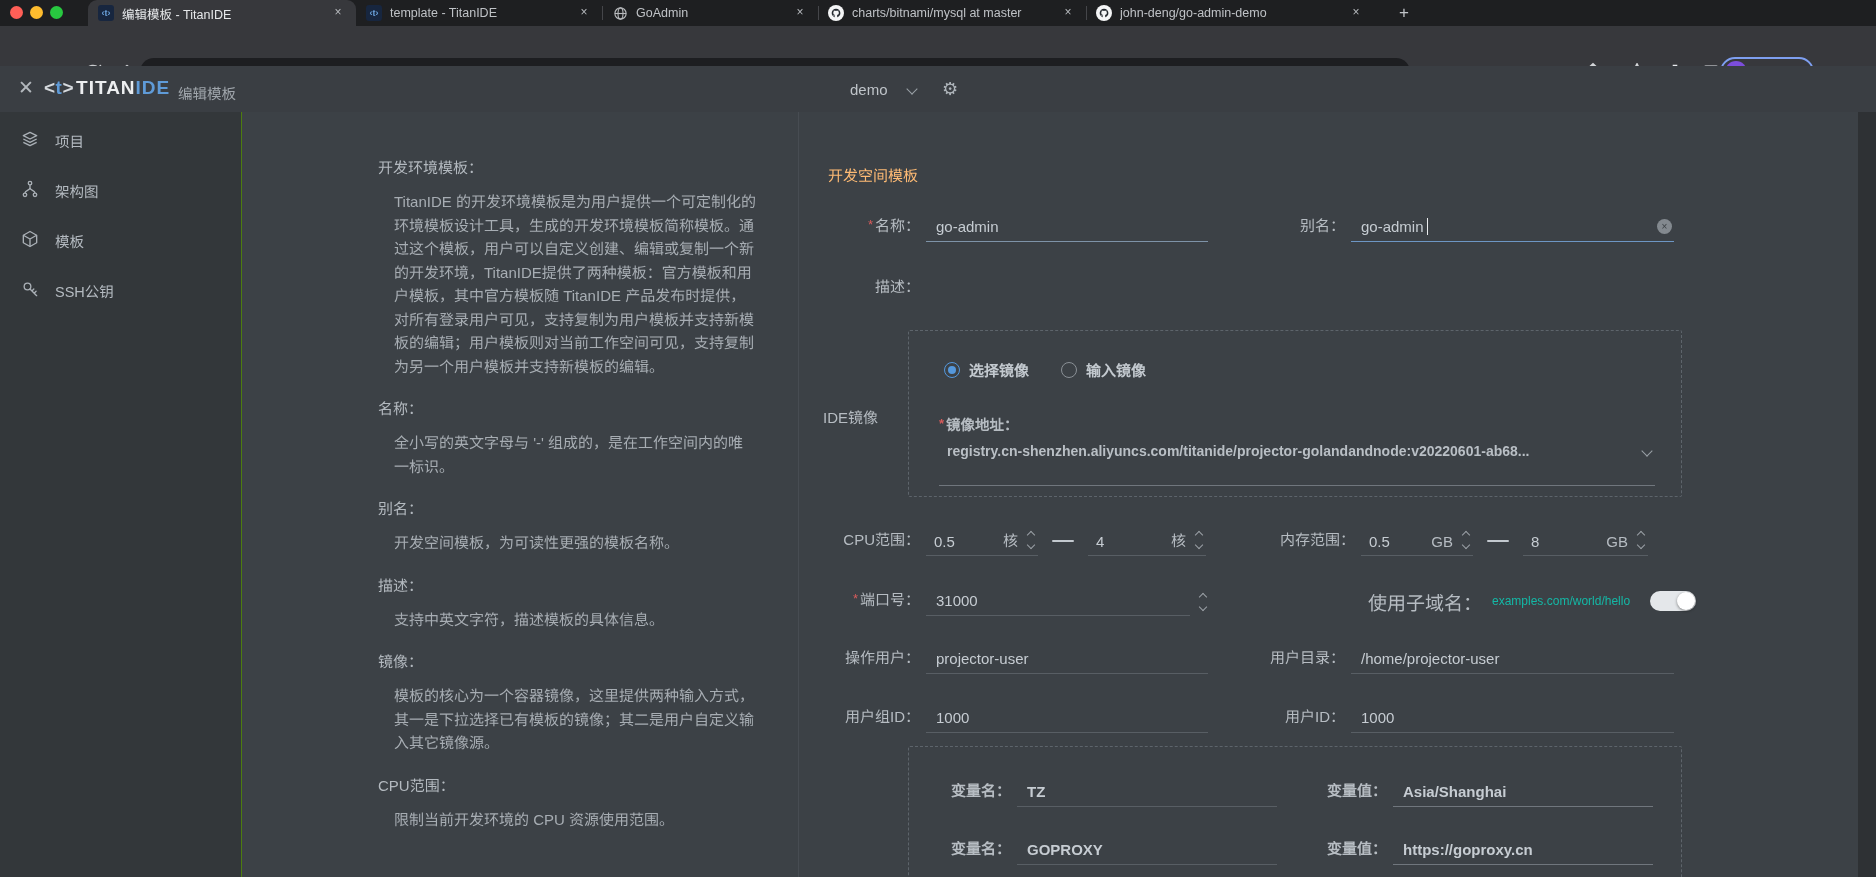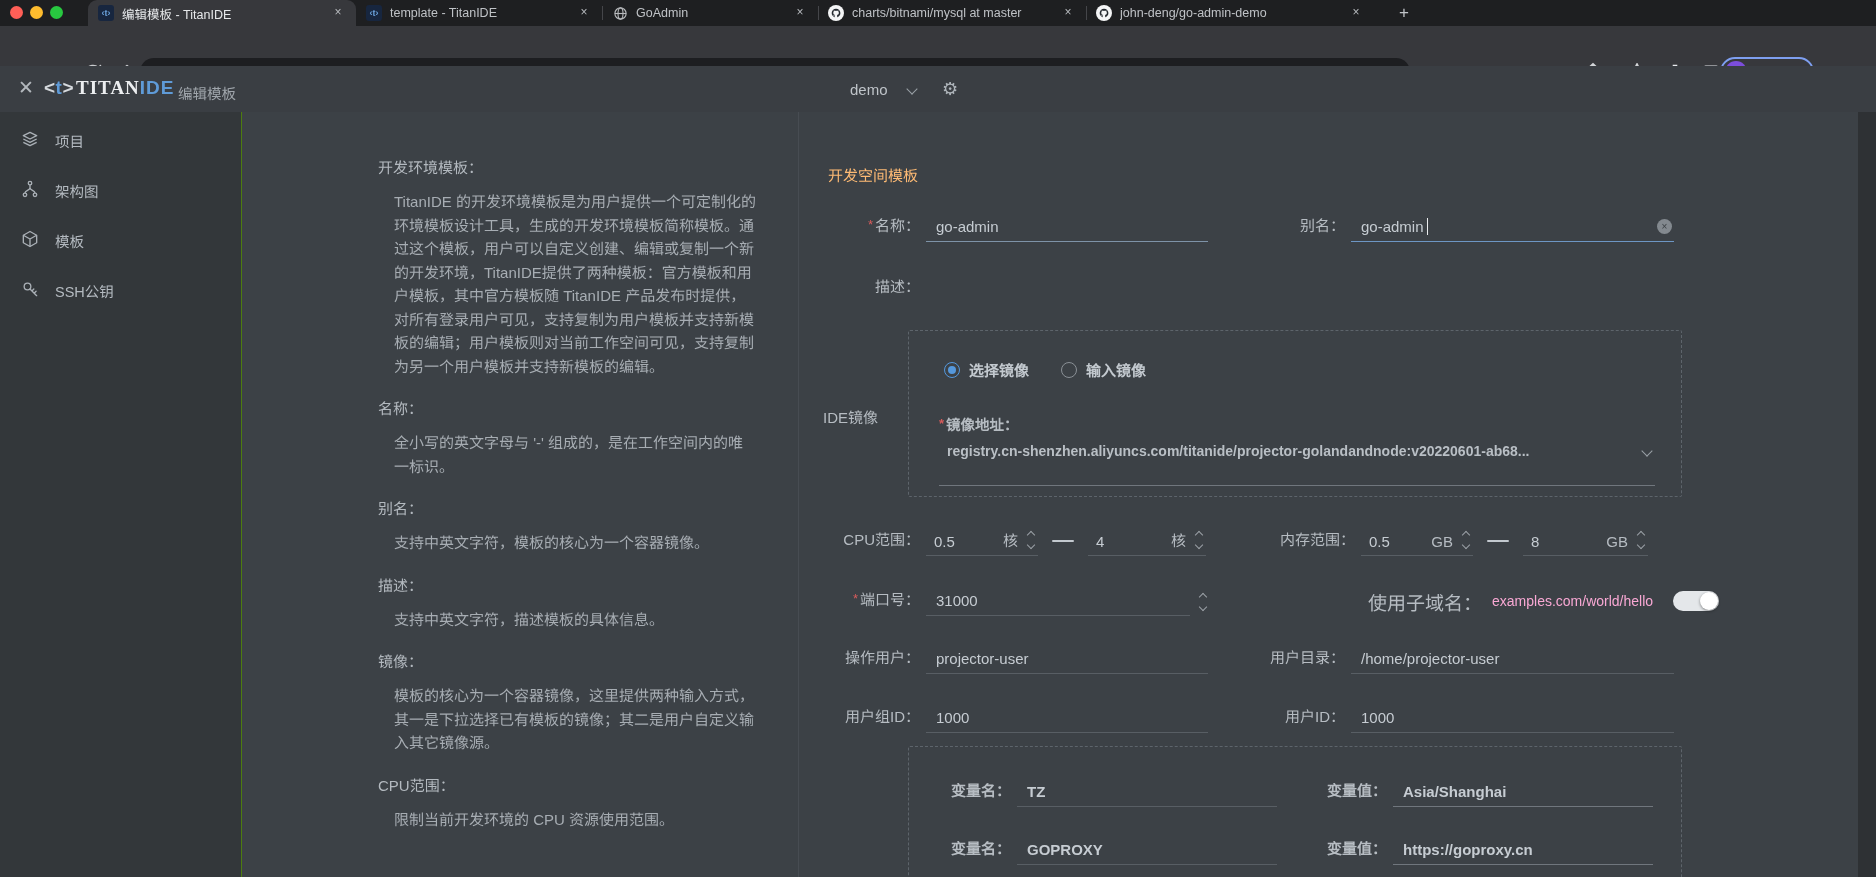--- a/index.html
+++ b/index.html
@@ -38,21 +38,21 @@
   .url-path { font-size:13.5px; color:#9aa0a6; white-space:nowrap; }
   .toolico { position:absolute; top:35px; width:22px; height:22px; color:#d2d4d7; }
   .profile-chip { position:absolute; left:1720px; top:31px; width:94px; height:30px; border:2px solid #7e9ff0; border-radius:16px; display:flex; align-items:center; gap:6px; padding:0 8px 0 3px; }
   .profile-avatar { width:22px; height:22px; border-radius:50%; background:#7c4ddb; color:#fff; font-size:11px; font-weight:bold; display:flex; align-items:center; justify-content:center; }
   .profile-status { font-size:13px; color:#8ab4f8; }
 
   
   .appheader { left:0; top:66px; width:1876px; height:46px; background:#3a3e43; }
   .app-close { position:absolute; left:14px; top:10px; font-size:19px; color:#b3b8bd; width:24px; height:24px; text-align:center; line-height:24px; }
   .logo { position:absolute; left:44px; top:11px; font-size:19px; font-weight:bold; letter-spacing:.5px; display:flex; align-items:center; }
-  .logo .br { color:#d6dade; } .logo .lt { color:#5f9bd8; } .logo .titan { color:#eceef0; margin-left:2px; letter-spacing:1px;font-family:Liberation Serif, serif; } .logo .ide { color:#5f9bd8; letter-spacing:1px; }
+  .logo .br { color:#d6dade; } .logo .lt { color:#5f9bd8; } .logo .titan { color:#eceef0; margin-left:2px; letter-spacing:1px; } .logo .ide { color:#5f9bd8; letter-spacing:1px; }
   .app-title { position:absolute; left:178px; top:16px; font-size:14.5px; color:#9fa5ab; }
   .ws-name { position:absolute; left:850px; top:15px; font-size:15px; color:#bfc4c9; }
   .chev { display:inline-block; width:8px; height:8px; border-right:1.6px solid #9aa0a6; border-bottom:1.6px solid #9aa0a6; transform:rotate(45deg); }
   .ws-chev { position:absolute; left:908px; top:19px; }
   .gear { position:absolute; left:942px; top:12px; font-size:18px; color:#aeb4ba; }
   .fsico { position:absolute; left:1816px; top:78px; width:22px; height:22px; color:#b3b8bd; }
   .hdr-avatar { position:absolute; left:1852px; top:72px; width:34px; height:34px; border-radius:50%; background:#a5cf74; color:#fff; font-size:15px; display:flex; align-items:center; justify-content:center; }
 
   
   .sidebar { left:0; top:112px; width:242px; height:765px; background:#33373a; border-right:1px solid #4d7c0f; }
@@ -91,21 +91,21 @@
   .chev-d { width:6px; height:6px; border-right:1.4px solid #9aa0a6; border-bottom:1.4px solid #9aa0a6; transform:rotate(45deg); }
   .range-dash { width:22px; height:2px; background:#c3c9cf; border-radius:1px; align-self:center; margin:0 14px; flex:none; }
   .rgroup { display:flex; align-items:flex-end; border-bottom:1px solid #585e64; padding:0 2px 5px 8px; font-size:15px; color:#c6ccd2; }
   .rgroup .val { flex:1; } .rgroup .unit { color:#b6bcc2; margin-right:8px; }
 
   .toggle { width:46px; height:20px; border-radius:10px; background:#e4e7ea; position:relative; flex:none; }
   .toggle .knob { position:absolute; right:1px; top:1px; width:18px; height:18px; border-radius:50%; background:#fff; box-shadow:0 1px 3px rgba(0,0,0,.45); }
 
   .subrow { display:flex; align-items:center; gap:10px; height:30px; }
   .subrow .slabel { color:#b6bcc2; font-size:19px; white-space:nowrap; }
-  .subrow .sval { color:#f9a8d4; font-size:14px; white-space:nowrap; }
+  .subrow .sval { color:#14b8a6; font-size:12px; white-space:nowrap; }
   .subrow .sp { flex:1; }
 
   .urltext { font-size:14px; color:#b9bfc5; white-space:nowrap; overflow:hidden; }
 </style>
 </head>
 <body>
 
 <div class="stage">
 
   <div class="abs tabbar">
@@ -277,21 +277,21 @@
   <div class="abs panel"></div>
   <div class="abs vdivider"></div>
   <div class="abs scrollstrip"></div>
 
   <div class="abs docs">
     <h3>开发环境模板：</h3>
     <p>TitanIDE 的开发环境模板是为用户提供一个可定制化的环境模板设计工具，生成的开发环境模板简称模板。通过这个模板，用户可以自定义创建、编辑或复制一个新的开发环境，TitanIDE提供了两种模板：官方模板和用户模板，其中官方模板随 TitanIDE 产品发布时提供，对所有登录用户可见，支持复制为用户模板并支持新模板的编辑；用户模板则对当前工作空间可见，支持复制为另一个用户模板并支持新模板的编辑。</p>
     <h3>名称：</h3>
     <p>全小写的英文字母与 '-' 组成的，是在工作空间内的唯一标识。</p>
     <h3>别名：</h3>
-    <p>支持中英文字符，模板的核心为一个容器镜像。</p>
+    <p>开发空间模板，为可读性更强的模板名称。</p>
     <h3>描述：</h3>
     <p>支持中英文字符，描述模板的具体信息。</p>
     <h3>镜像：</h3>
     <p>模板的核心为一个容器镜像，这里提供两种输入方式，其一是下拉选择已有模板的镜像；其二是用户自定义输入其它镜像源。</p>
     <h3>CPU范围：</h3>
     <p>限制当前开发环境的 CPU 资源使用范围。</p>
   </div>
 
   <div class="abs form-title">开发空间模板</div>
 

